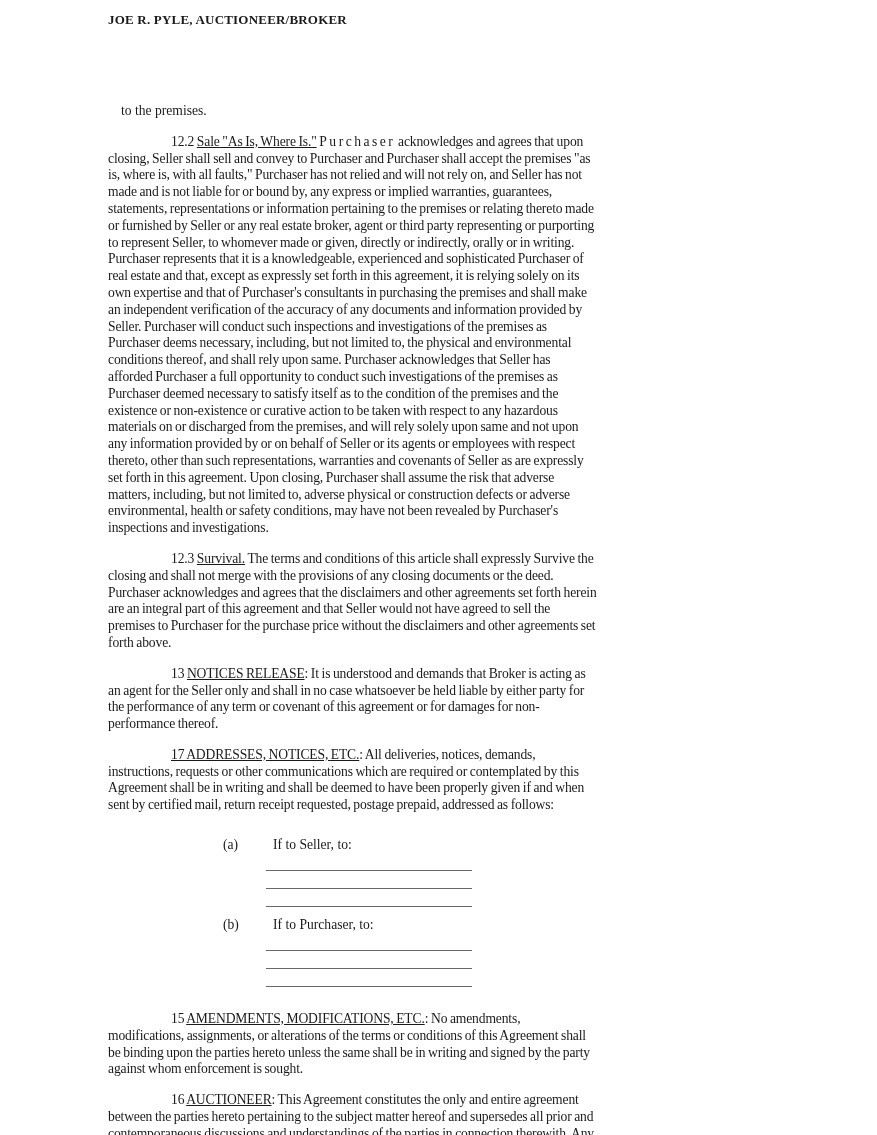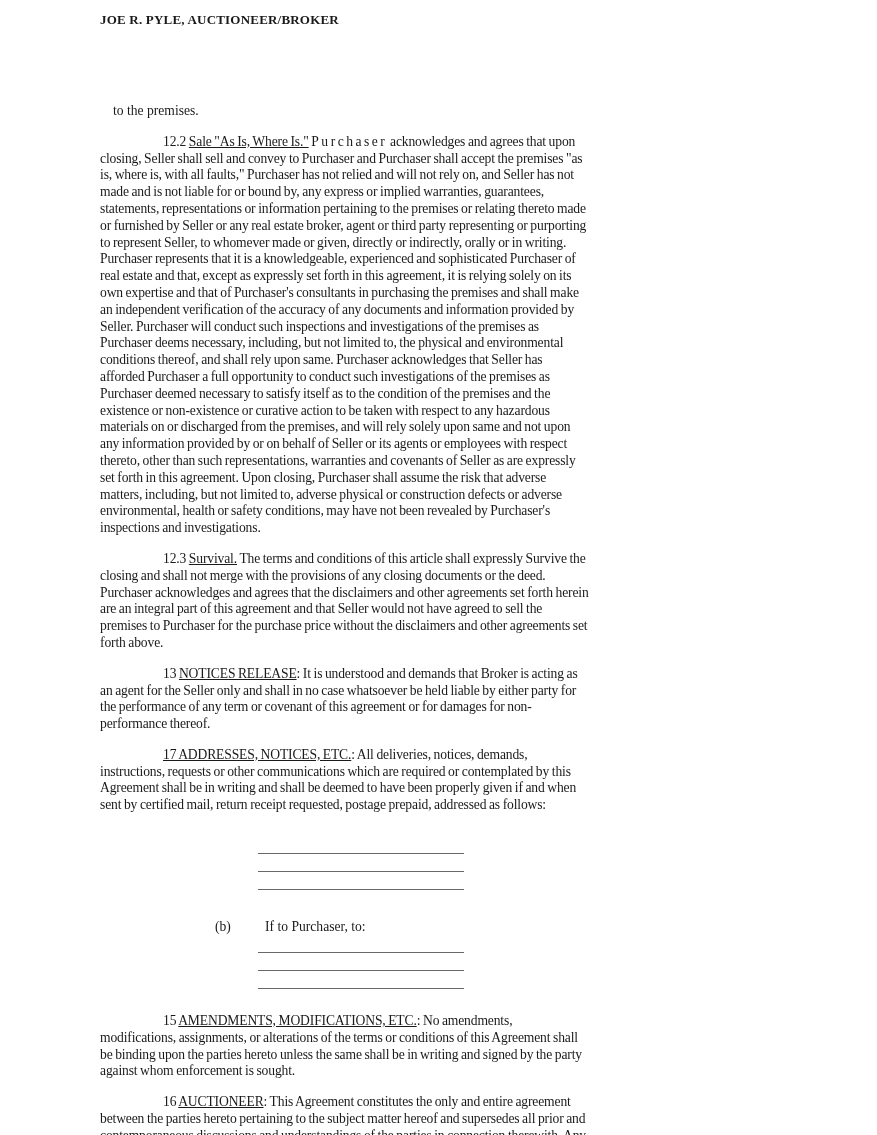--- a/index.html
+++ b/index.html
@@ -4,20 +4,21 @@
 <style>
   html, body { margin: 0; padding: 0; background: #ffffff; }
   .page {
     position: relative;
     width: 701px;
     height: 1135px;
     background: #ffffff;
     overflow: hidden;
     font-family: "Liberation Serif", serif;
     color: #1a1a1a;
+    padding-left: 8px;
   }
   .content {
     padding: 12px 112px 0 100px;
   }
   .doc-header {
     font-size: 13px;
     font-weight: bold;
     letter-spacing: 0.2px;
     line-height: 16px;
   }
@@ -32,21 +33,21 @@
     line-height: 16.8px;
     letter-spacing: -0.15px;
     word-spacing: -0.6px;
     text-indent: 63px;
     text-align: left;
   }
   .u { text-decoration: underline; }
   .spread { letter-spacing: 2.5px; }
   .addresses { margin: 22px 0 24px 0; }
   .addr-block { margin-left: 115px; }
-  .addr-block.second { margin-top: 28px; }
+  .addr-block.second { margin-top: 9px; }
   .addr-row {
     font-size: 13.6px;
     line-height: 17px;
   }
   .addr-label { display: inline-block; width: 50px; }
   .blank-line {
     height: 17px;
     width: 206px;
     margin-left: 43px;
     border-bottom: 1px solid #686868;
@@ -89,20 +90,23 @@
       <span>It is understood and demands that Broker is acting as an agent for the Seller only and shall in no case whatsoever be held liable by either party for the performance of any term or covenant of this agreement or for damages for non-performance thereof.</span>
     </p>
 
     <p class="para">
       <span class="u">17 ADDRESSES, NOTICES, ETC.</span><span>:</span>
       <span>All deliveries, notices, demands, instructions, requests or other communications which are required or contemplated by this Agreement shall be in writing and shall be deemed to have been properly given if and when sent by certified mail, return receipt requested, postage prepaid, addressed as follows:</span>
     </p>
 
     <div class="addresses">
       <div class="addr-block">
+        <div class="addr-row">
+          <span class="addr-label">(a)</span><span>If to Seller, to:</span>
+        </div>
         <div class="blank-line"></div>
         <div class="blank-line"></div>
         <div class="blank-line"></div>
       </div>
 
       <div class="addr-block second">
         <div class="addr-row">
           <span class="addr-label">(b)</span><span>If to Purchaser, to:</span>
         </div>
         <div class="blank-line"></div>

